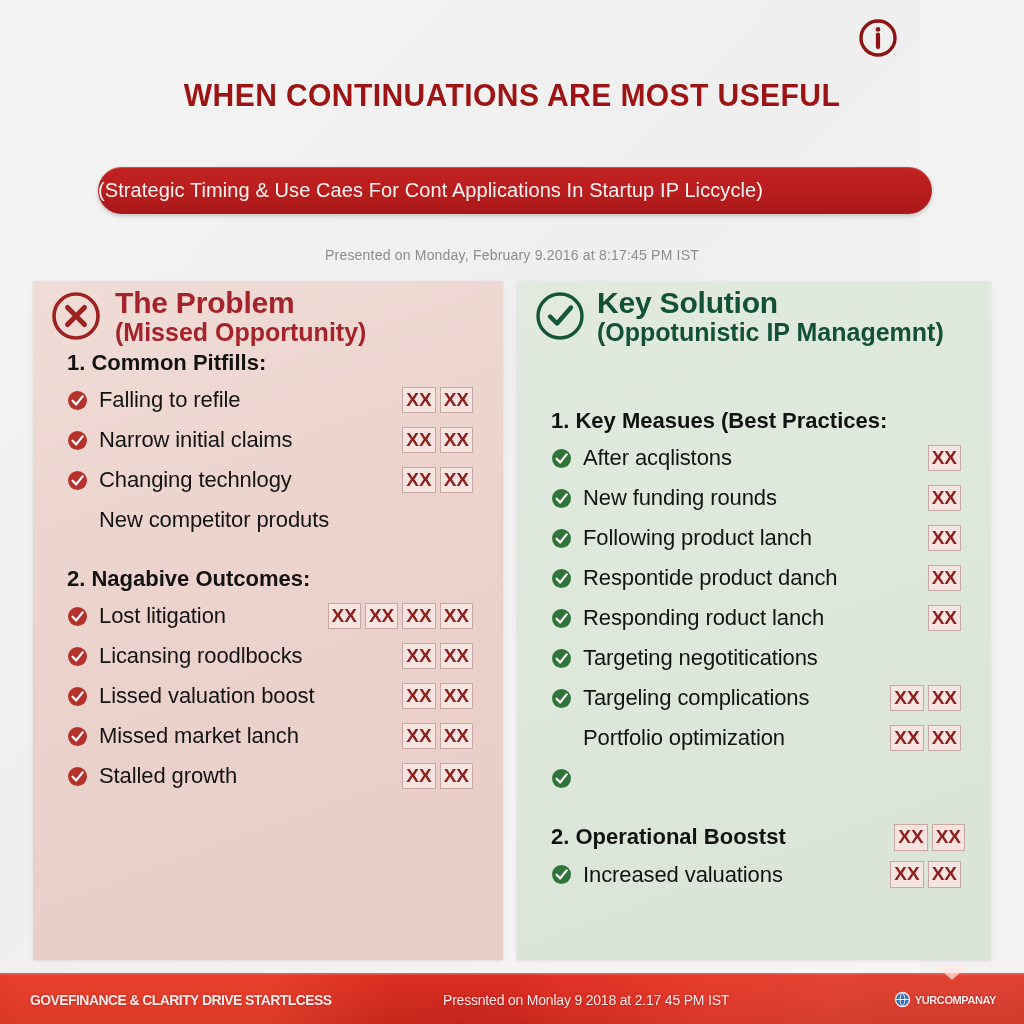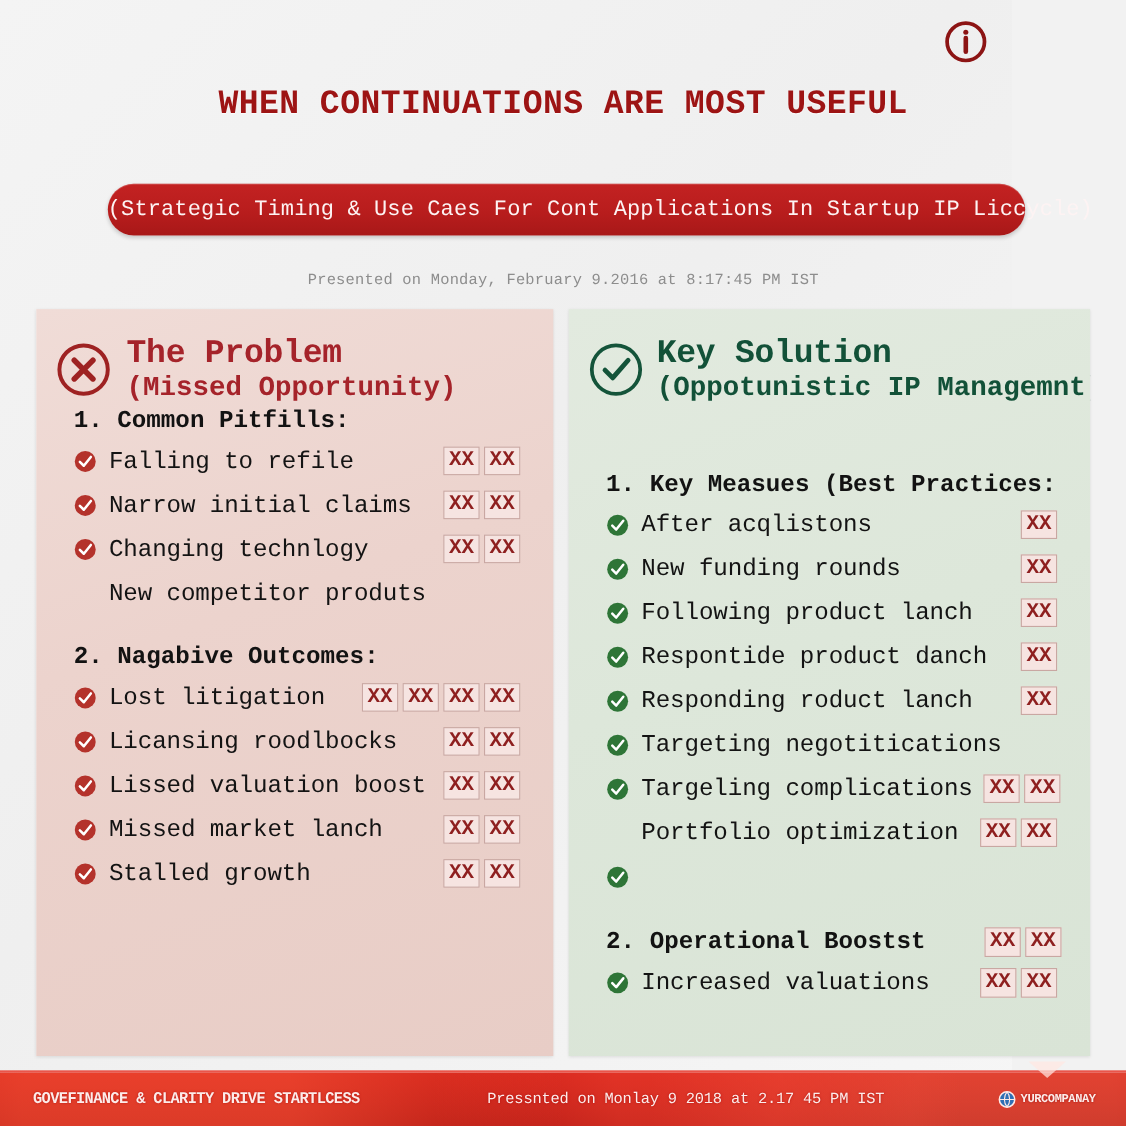--- a/index.html
+++ b/index.html
@@ -14,21 +14,20 @@
     font-family: "Liberation Sans", sans-serif;
     background: #f2f2f2;
   }
 
   .slide {
     position: relative;
     width: 920px;
     height: 1024px;
     background: linear-gradient(135deg, #f4f4f4 0%, #efefef 45%, #f6f6f6 100%);
     box-sizing: border-box;
-    font-family: Liberation Mono, monospace;
   }
 
   
   .info-icon {
     position: absolute;
     top: 16px;
     right: 20px;
     width: 44px;
     height: 44px;
   }
@@ -86,21 +85,21 @@
     left: 33px;
     width: 958px;
     height: 679px;
   }
 
   .panel {
     position: absolute;
     top: 0;
     height: 679px;
     box-sizing: border-box;
-    padding: 26px 22px 10px 16px;
+    padding: 6px 22px 10px 16px;
     overflow: hidden;
     box-shadow: 0 1px 3px rgba(0,0,0,0.10);
   }
 
   .panel.left {
     left: 0;
     width: 470px;
     background: linear-gradient(160deg, #f0dcd7 0%, #ecd3cd 40%, #e8cdc6 100%);
   }
 

